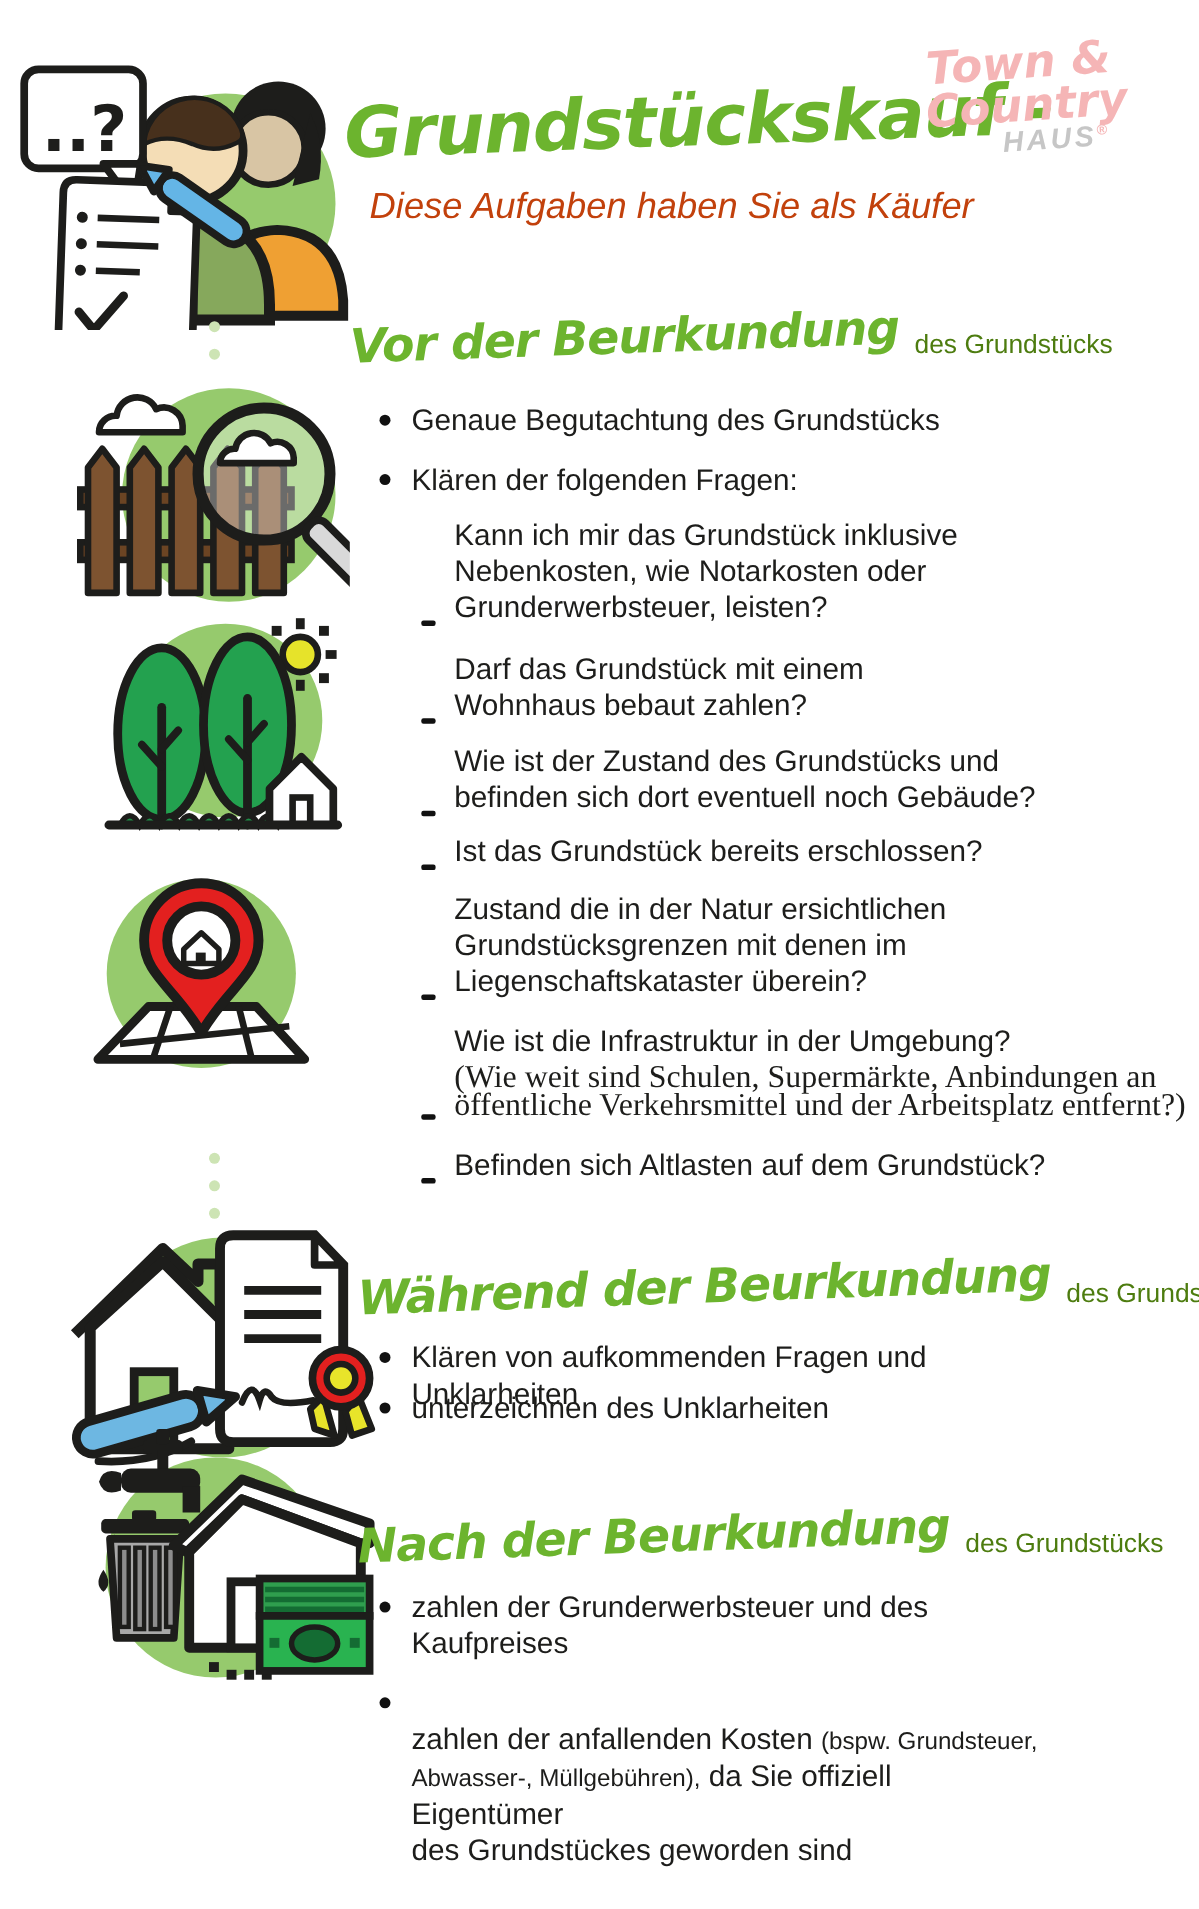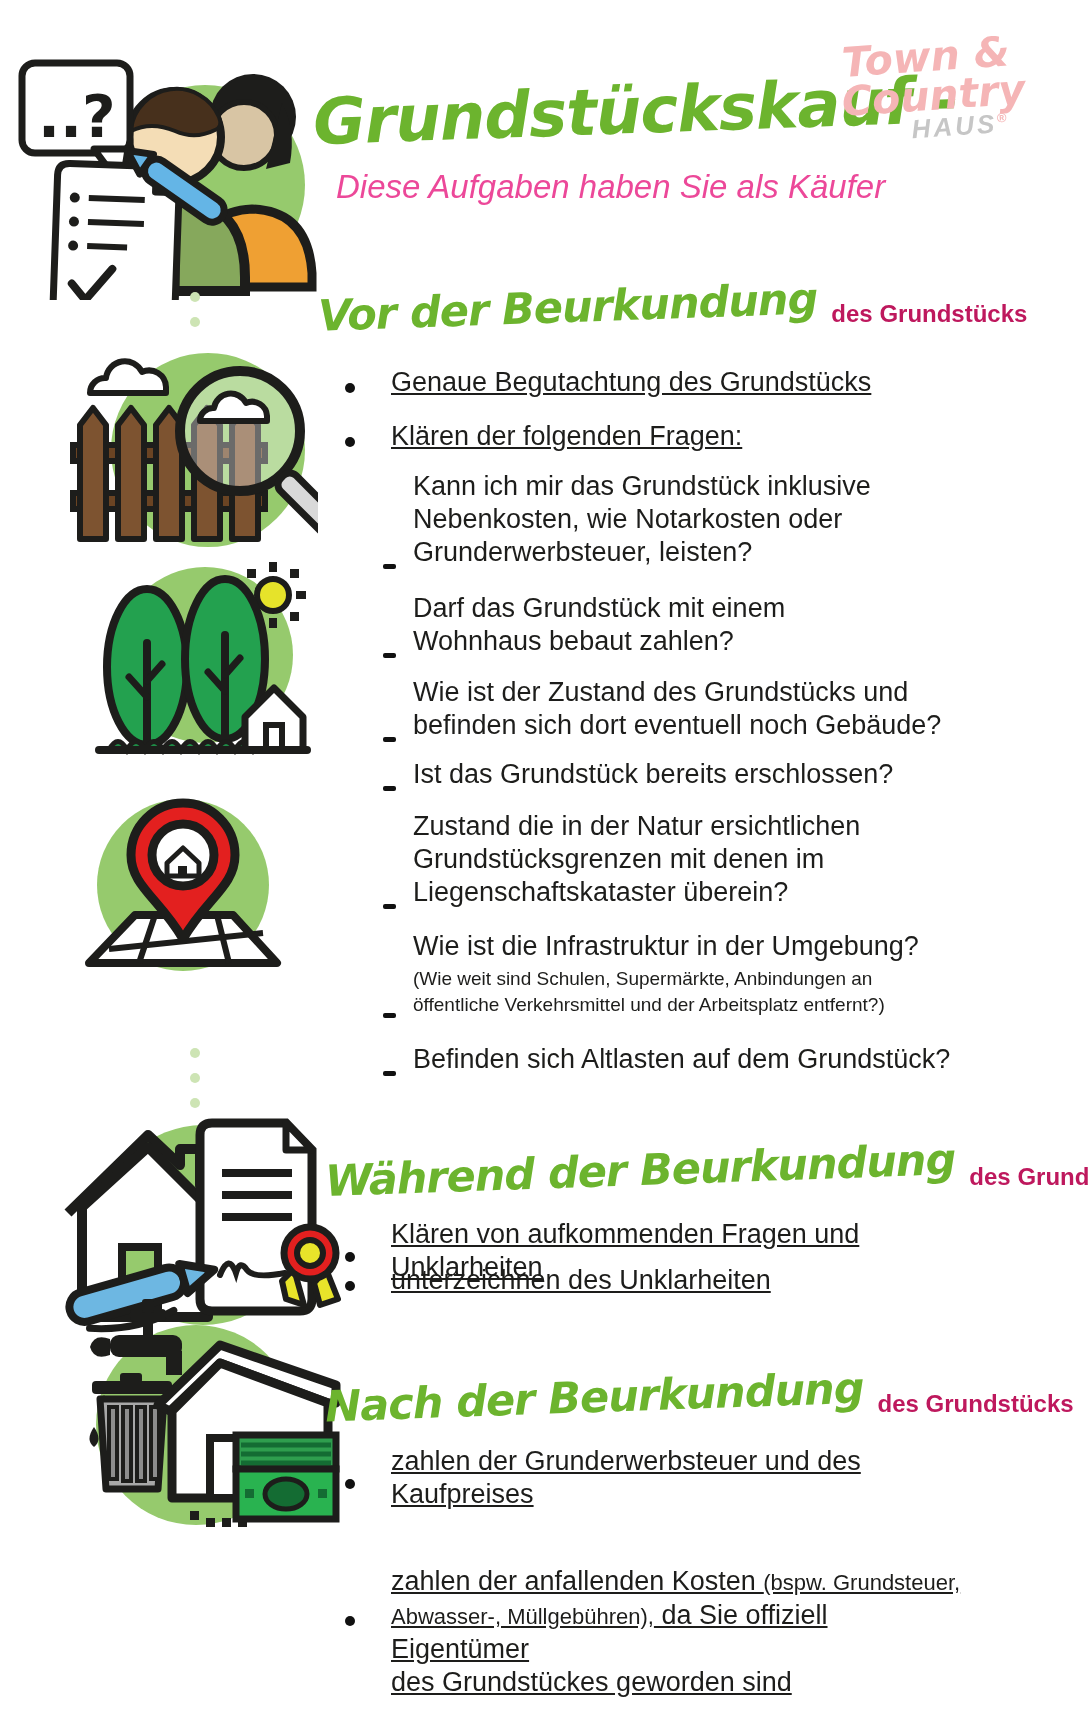--- a/index.html
+++ b/index.html
@@ -3,44 +3,44 @@
 <meta charset="utf-8">
 <style>
   html,body{margin:0;padding:0;background:#ffffff;}
   #page{position:relative;width:1090px;height:1735px;background:#ffffff;overflow:hidden;
         font-family:"Liberation Sans",sans-serif;color:#1d1d1b;}
 
   
   .title{position:absolute;left:313px;top:74px;font-family:"DejaVu Sans",sans-serif;
          font-style:italic;font-weight:bold;font-size:64px;color:#6cb42e;
          transform:rotate(-2deg);letter-spacing:-1px;white-space:nowrap;}
-  .subtitle{position:absolute;left:336px;top:168px;font-size:33px;color:#ec4899;
+  .subtitle{position:absolute;left:336px;top:168px;font-size:33px;color:#c2410c;
             font-style:italic;white-space:nowrap;}
   .logo{position:absolute;left:808px;top:38px;width:240px;text-align:center;
         transform:rotate(-4deg);line-height:0.95;}
   .logo .l1,.logo .l2{font-family:"DejaVu Sans",sans-serif;font-style:italic;font-weight:bold;
         font-size:41px;color:#f5b5b6;white-space:nowrap;}
   .logo .l2{margin-left:10px;}
   .logo .l3{font-size:26px;font-weight:bold;font-style:italic;color:#c6c6c6;
         letter-spacing:3px;margin-left:60px;white-space:nowrap;}
   .logo sup{font-size:13px;color:#f5b5b6;}
 
   
   .sec-head{position:absolute;display:flex;align-items:baseline;gap:14px;white-space:nowrap;}
   .sec-script{font-family:"DejaVu Sans",sans-serif;font-style:italic;font-weight:bold;
               font-size:43px;color:#6cb42e;transform:rotate(-2deg);letter-spacing:-1px;}
-  .sec-suffix{font-size:24px;font-weight:bold;color:#be185d;}
+  .sec-suffix{font-size:24px;font-weight:normal;color:#4d7c0f;}
 
   
-  .bullet{position:absolute;left:345px;display:flex;gap:36px;align-items:center;text-decoration:underline;}
+  .bullet{position:absolute;left:345px;display:flex;gap:19px;align-items:flex-start;}
   .bullet .mark{flex:0 0 auto;width:10px;height:10px;border-radius:50%;background:#111;margin-top:11px;}
   .subbullet{position:absolute;left:383px;display:flex;gap:17px;align-items:flex-end;}
   .subbullet .dash{flex:0 0 auto;width:13px;height:5px;background:#111;margin-top:14px;border-radius:2px;}
   .btxt{font-size:27px;line-height:33px;color:#1d1d1b;white-space:pre-line;max-width:600px;}
-  .note{font-size:19px;line-height:26px;color:#1d1d1b;white-space:pre-line;margin-top:3px;}
+  .note{font-size:29px;line-height:26px;color:#1d1d1b;white-space:pre-line;margin-top:3px;font-family:Liberation Serif, serif;}
   .small-inline{font-size:22px;}
 
   
   .dots{position:absolute;left:190px;width:10px;}
   .dots .dot{width:10px;height:10px;border-radius:50%;background:#cde4b4;margin-bottom:15px;}
 
   .icon-svg{position:absolute;}
 </style>
 </head>
 <body>

